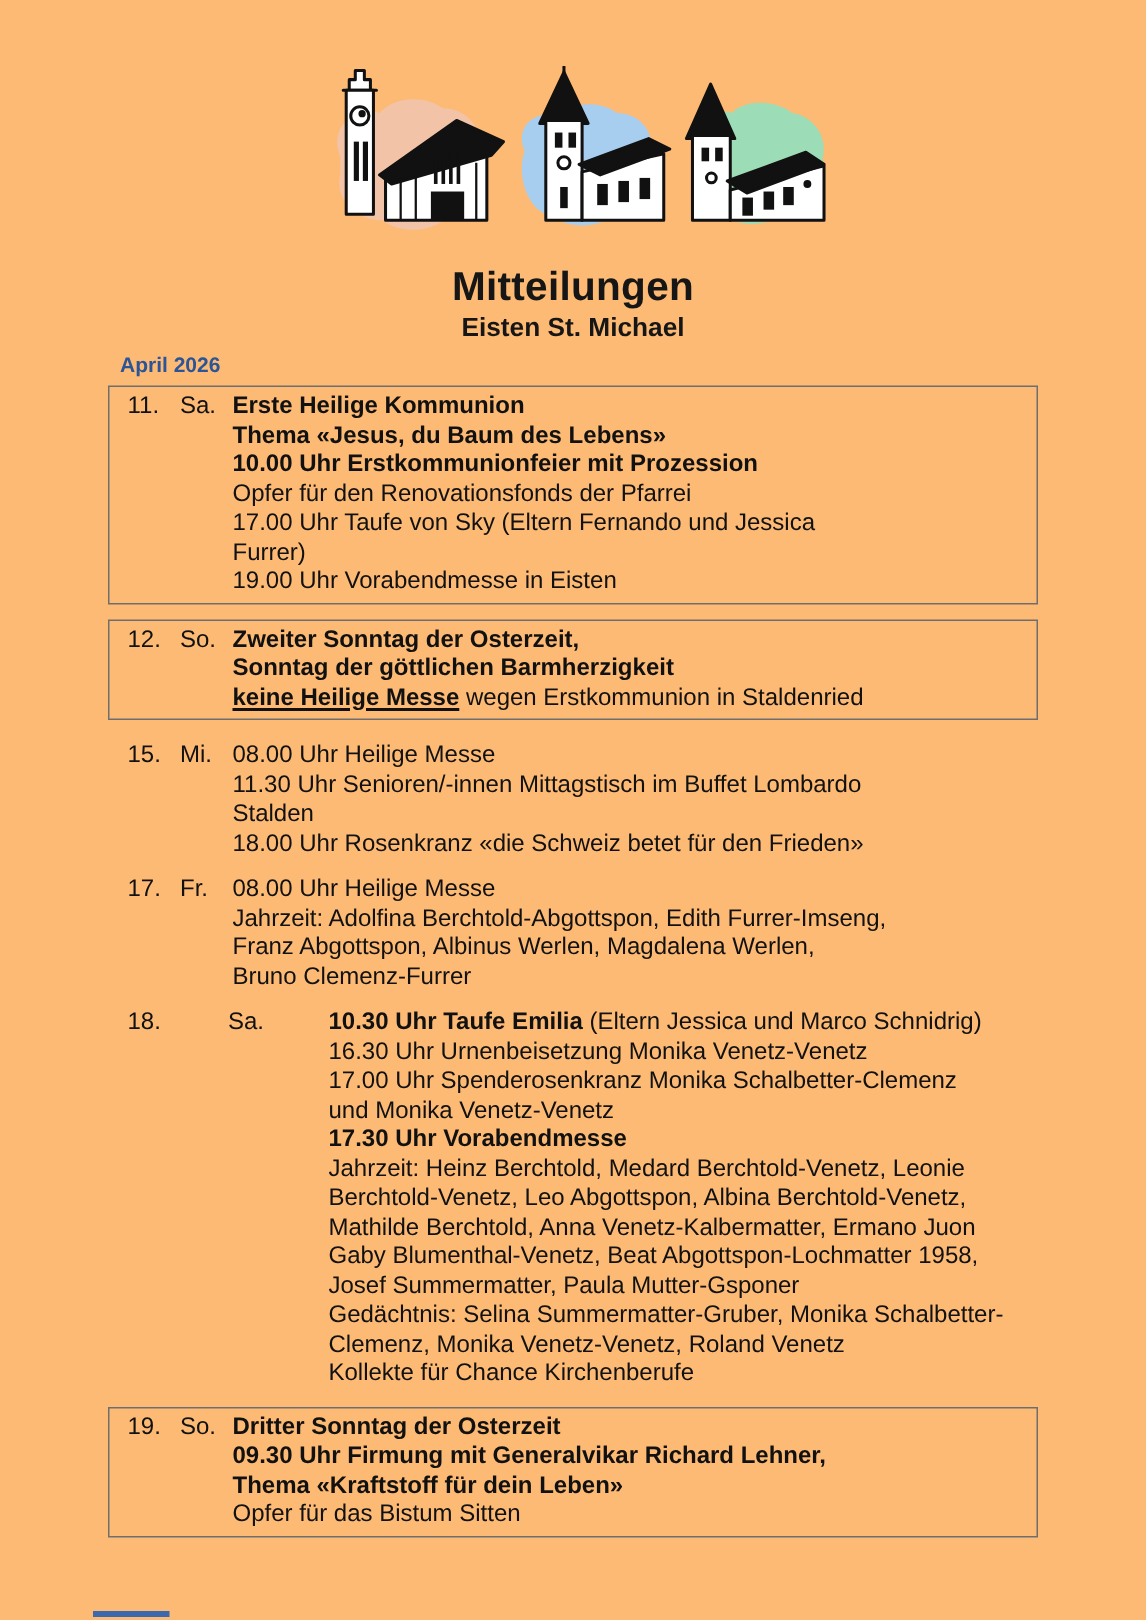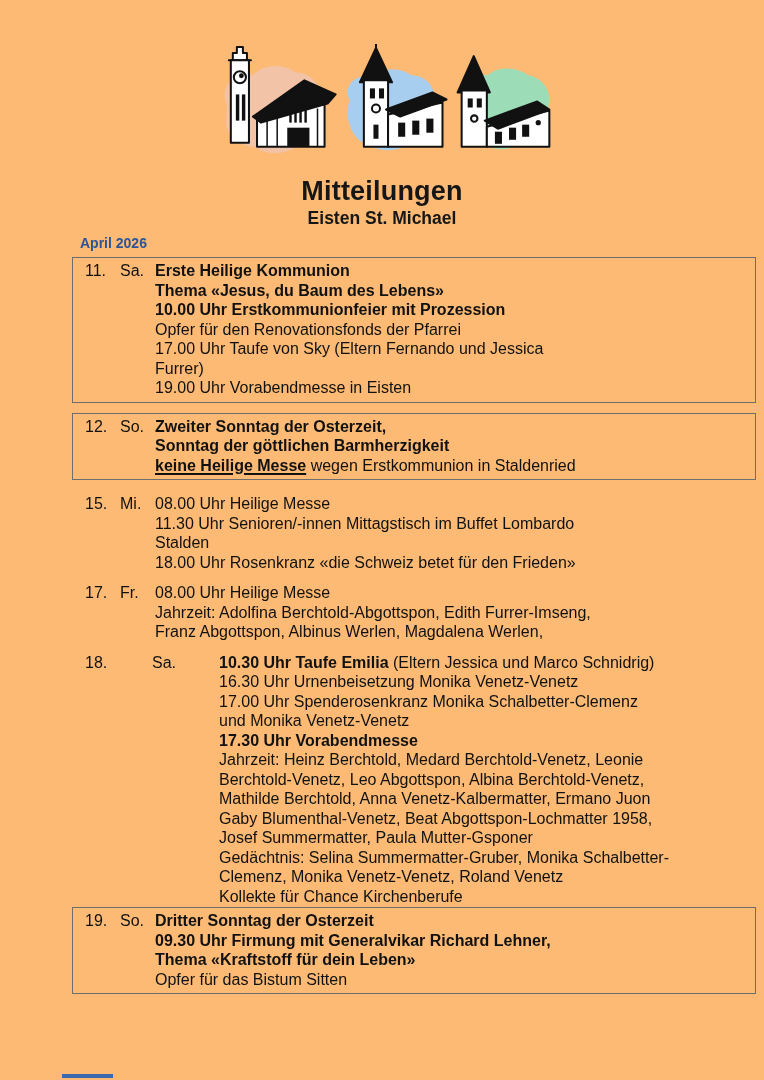--- a/index.html
+++ b/index.html
@@ -28,34 +28,34 @@
   }
   .section-title{
     margin:3px 0 2px 80px;
     font-weight:bold;font-size:14px;line-height:24px;
     color:#2B5597;
   }
 
   
   #entries{margin-top:0;}
   .entry{
-    margin-left:72px;width:684px;box-sizing:border-box;
+    margin-left:72px;width:620px;box-sizing:border-box;
     display:flex;align-items:flex-start;
     font-size:16px;line-height:19.5px;
     padding:1px 0 1px 13px;
   }
   .entry.boxed{
     border:1px solid #6E6E6E;
     padding:3px 0 4px 12px;
   }
   #entries .entry:nth-child(2){margin-top:10px;}
   #entries .entry:nth-child(3){margin-top:13px;}
   #entries .entry:nth-child(4){margin-top:9px;}
   #entries .entry:nth-child(5){margin-top:9px;gap:32px;}
-  #entries .entry:nth-child(6){}
+  #entries .entry:nth-child(6){margin-top:11px;}
   .entry .day{flex:0 0 35px;}
   .entry .wd{flex:0 0 35px;}
   .entry .lines{flex:1 1 auto;min-width:0;}
   .line{white-space:nowrap;}
   .b{font-weight:bold;}
   .u{text-decoration:underline;text-underline-offset:2px;text-decoration-thickness:1.5px;}
 
   
   .cut-fragment{
     position:absolute;left:62px;top:1074px;width:51px;height:4px;
@@ -165,20 +165,21 @@
           <div class="line"><span>18.00 Uhr Rosenkranz «die Schweiz betet für den Frieden»</span></div>
         </div>
       </div>
       <div class="entry">
         <span class="day">17.</span>
         <span class="wd">Fr.</span>
         <div class="lines">
           <div class="line"><span>08.00 Uhr Heilige Messe</span></div>
           <div class="line"><span>Jahrzeit: Adolfina Berchtold-Abgottspon, Edith Furrer-Imseng,</span></div>
           <div class="line"><span>Franz Abgottspon, Albinus Werlen, Magdalena Werlen,</span></div>
+          <div class="line"><span>Bruno Clemenz-Furrer</span></div>
         </div>
       </div>
       <div class="entry">
         <span class="day">18.</span>
         <span class="wd">Sa.</span>
         <div class="lines">
           <div class="line"><span class="b">10.30 Uhr Taufe Emilia</span><span> (Eltern Jessica und Marco Schnidrig)</span></div>
           <div class="line"><span>16.30 Uhr Urnenbeisetzung Monika Venetz-Venetz</span></div>
           <div class="line"><span>17.00 Uhr Spenderosenkranz Monika Schalbetter-Clemenz</span></div>
           <div class="line"><span>und Monika Venetz-Venetz</span></div>

